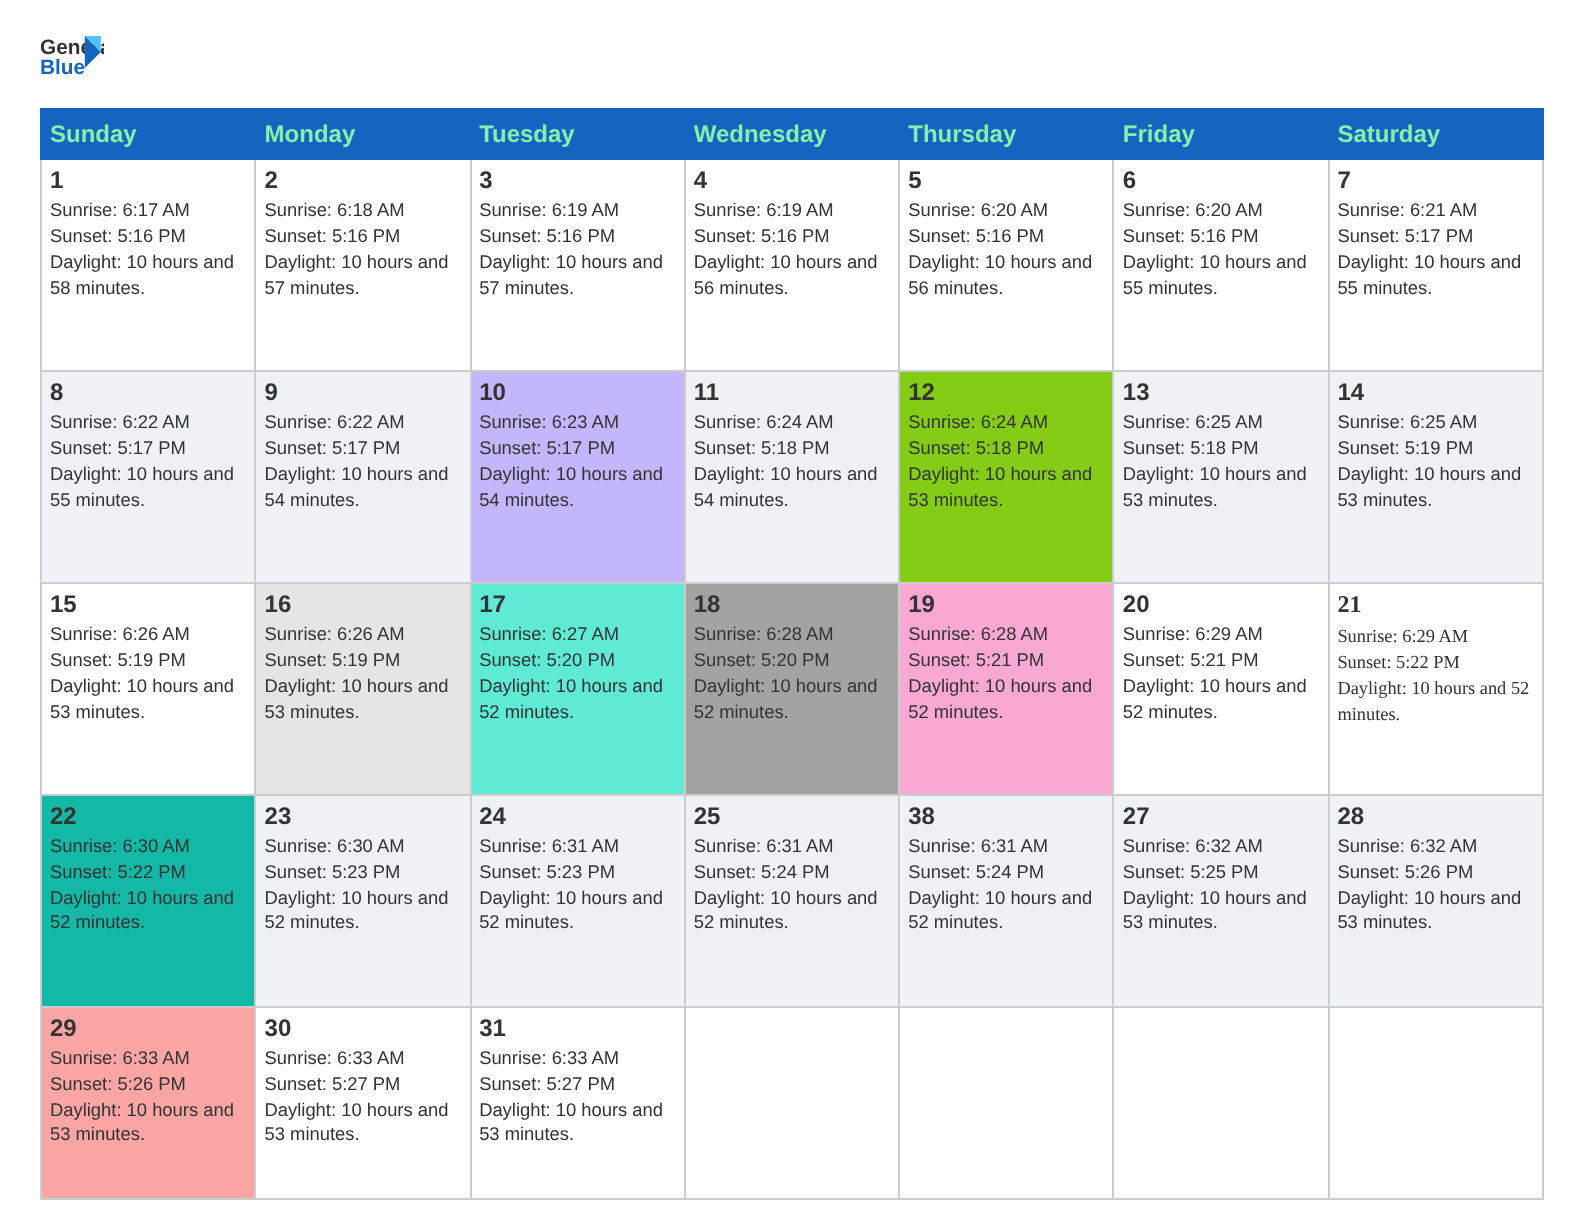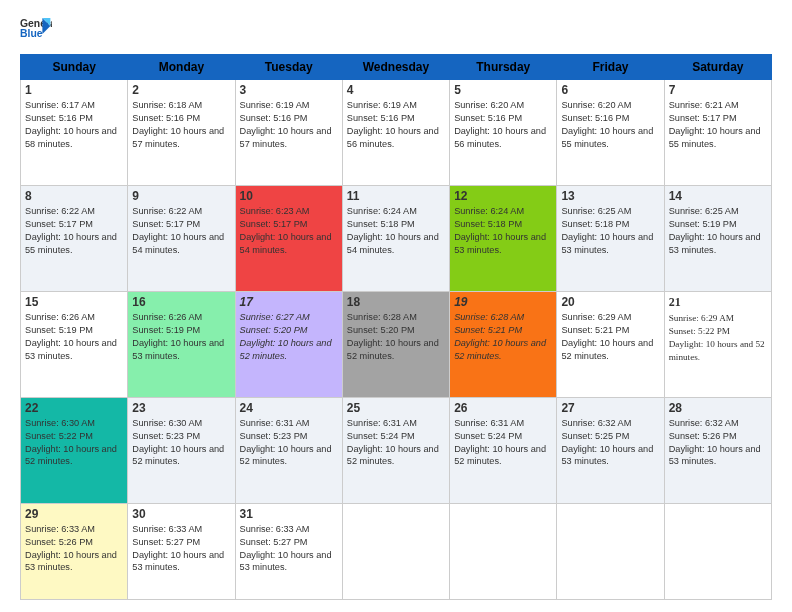--- a/index.html
+++ b/index.html
@@ -46,26 +46,26 @@
     }
     .calendar {
       flex: 1;
       border: 1px solid #ccc;
       border-collapse: collapse;
       width: 100%;
       table-layout: fixed;
     }
     .calendar th {
       background-color: #1565c0;
-      color: #000000;
+      color: #86efac;
       font-size: 12px;
       font-weight: bold;
       padding: 5px 4px;
       border: 1px solid #1565c0;
-      text-align: center;
+      text-align: left;
       margin-top: 28px;
     }
     .calendar td {
       border: 1px solid #ccc;
       vertical-align: top;
       padding: 3px 4px;
       font-size: 9.5px;
       color: #333;
       height: 82px;
     }
@@ -157,21 +157,21 @@
         </tr>
         <tr>
           <td style="background-color: rgb(238, 242, 247);">
             <span class="day-num">8</span>
             <div class="cell-text">Sunrise: 6:22 AM<br>Sunset: 5:17 PM<br>Daylight: 10 hours and 55 minutes.</div>
           </td>
           <td style="background-color: rgb(238, 242, 247);">
             <span class="day-num">9</span>
             <div class="cell-text">Sunrise: 6:22 AM<br>Sunset: 5:17 PM<br>Daylight: 10 hours and 54 minutes.</div>
           </td>
-          <td style="background-color: #ef4444; margin-left: 23px;">
+          <td style="background-color: #c4b5fd; margin-left: 23px;">
             <span class="day-num">10</span>
             <div class="cell-text">Sunrise: 6:23 AM<br>Sunset: 5:17 PM<br>Daylight: 10 hours and 54 minutes.</div>
           </td>
           <td style="background-color: rgb(238, 242, 247);">
             <span class="day-num">11</span>
             <div class="cell-text">Sunrise: 6:24 AM<br>Sunset: 5:18 PM<br>Daylight: 10 hours and 54 minutes.</div>
           </td>
           <td style="background-color: #84cc16;">
             <span class="day-num">12</span>
             <div class="cell-text">Sunrise: 6:24 AM<br>Sunset: 5:18 PM<br>Daylight: 10 hours and 53 minutes.</div>
@@ -183,33 +183,33 @@
           <td style="background-color: rgb(238, 242, 247);">
             <span class="day-num">14</span>
             <div class="cell-text">Sunrise: 6:25 AM<br>Sunset: 5:19 PM<br>Daylight: 10 hours and 53 minutes.</div>
           </td>
         </tr>
         <tr>
           <td style="background-color: rgb(255, 255, 255); border-radius: 25px;">
             <span class="day-num">15</span>
             <div class="cell-text">Sunrise: 6:26 AM<br>Sunset: 5:19 PM<br>Daylight: 10 hours and 53 minutes.</div>
           </td>
-          <td style="background-color: #86efac;">
+          <td style="background-color: #e5e5e5;">
             <span class="day-num">16</span>
             <div class="cell-text">Sunrise: 6:26 AM<br>Sunset: 5:19 PM<br>Daylight: 10 hours and 53 minutes.</div>
           </td>
-          <td style="background-color: #c4b5fd; font-style: italic;">
+          <td style="background-color: #5eead4;">
             <span class="day-num">17</span>
             <div class="cell-text">Sunrise: 6:27 AM<br>Sunset: 5:20 PM<br>Daylight: 10 hours and 52 minutes.</div>
           </td>
           <td style="background-color: #a3a3a3;">
             <span class="day-num">18</span>
             <div class="cell-text">Sunrise: 6:28 AM<br>Sunset: 5:20 PM<br>Daylight: 10 hours and 52 minutes.</div>
           </td>
-          <td style="background-color: #f97316; font-style: italic;">
+          <td style="background-color: #f9a8d4;">
             <span class="day-num">19</span>
             <div class="cell-text">Sunrise: 6:28 AM<br>Sunset: 5:21 PM<br>Daylight: 10 hours and 52 minutes.</div>
           </td>
           <td style="background-color: rgb(255, 255, 255); margin-left: 24px;">
             <span class="day-num">20</span>
             <div class="cell-text">Sunrise: 6:29 AM<br>Sunset: 5:21 PM<br>Daylight: 10 hours and 52 minutes.</div>
           </td>
           <td style="background-color: rgb(255, 255, 255); font-family: Liberation Serif, serif;">
             <span class="day-num">21</span>
             <div class="cell-text">Sunrise: 6:29 AM<br>Sunset: 5:22 PM<br>Daylight: 10 hours and 52 minutes.</div>
@@ -226,34 +226,34 @@
           </td>
           <td style="background-color: rgb(238, 242, 247);">
             <span class="day-num">24</span>
             <div class="cell-text">Sunrise: 6:31 AM<br>Sunset: 5:23 PM<br>Daylight: 10 hours and 52 minutes.</div>
           </td>
           <td style="background-color: rgb(238, 242, 247);">
             <span class="day-num">25</span>
             <div class="cell-text">Sunrise: 6:31 AM<br>Sunset: 5:24 PM<br>Daylight: 10 hours and 52 minutes.</div>
           </td>
           <td style="background-color: rgb(238, 242, 247);">
-            <span class="day-num">26</span>
+            <span class="day-num">38</span>
             <div class="cell-text">Sunrise: 6:31 AM<br>Sunset: 5:24 PM<br>Daylight: 10 hours and 52 minutes.</div>
           </td>
           <td style="background-color: rgb(238, 242, 247);">
             <span class="day-num">27</span>
             <div class="cell-text">Sunrise: 6:32 AM<br>Sunset: 5:25 PM<br>Daylight: 10 hours and 53 minutes.</div>
           </td>
           <td style="background-color: rgb(238, 242, 247);">
             <span class="day-num">28</span>
             <div class="cell-text">Sunrise: 6:32 AM<br>Sunset: 5:26 PM<br>Daylight: 10 hours and 53 minutes.</div>
           </td>
         </tr>
         <tr class="last-row">
-          <td style="background-color: #fef9c3; margin-top: 28px;">
+          <td style="background-color: #fca5a5; margin-top: 28px;">
             <span class="day-num">29</span>
             <div class="cell-text">Sunrise: 6:33 AM<br>Sunset: 5:26 PM<br>Daylight: 10 hours and 53 minutes.</div>
           </td>
           <td style="background-color: rgb(255, 255, 255);">
             <span class="day-num">30</span>
             <div class="cell-text">Sunrise: 6:33 AM<br>Sunset: 5:27 PM<br>Daylight: 10 hours and 53 minutes.</div>
           </td>
           <td style="background-color: rgb(255, 255, 255);">
             <span class="day-num">31</span>
             <div class="cell-text">Sunrise: 6:33 AM<br>Sunset: 5:27 PM<br>Daylight: 10 hours and 53 minutes.</div>

